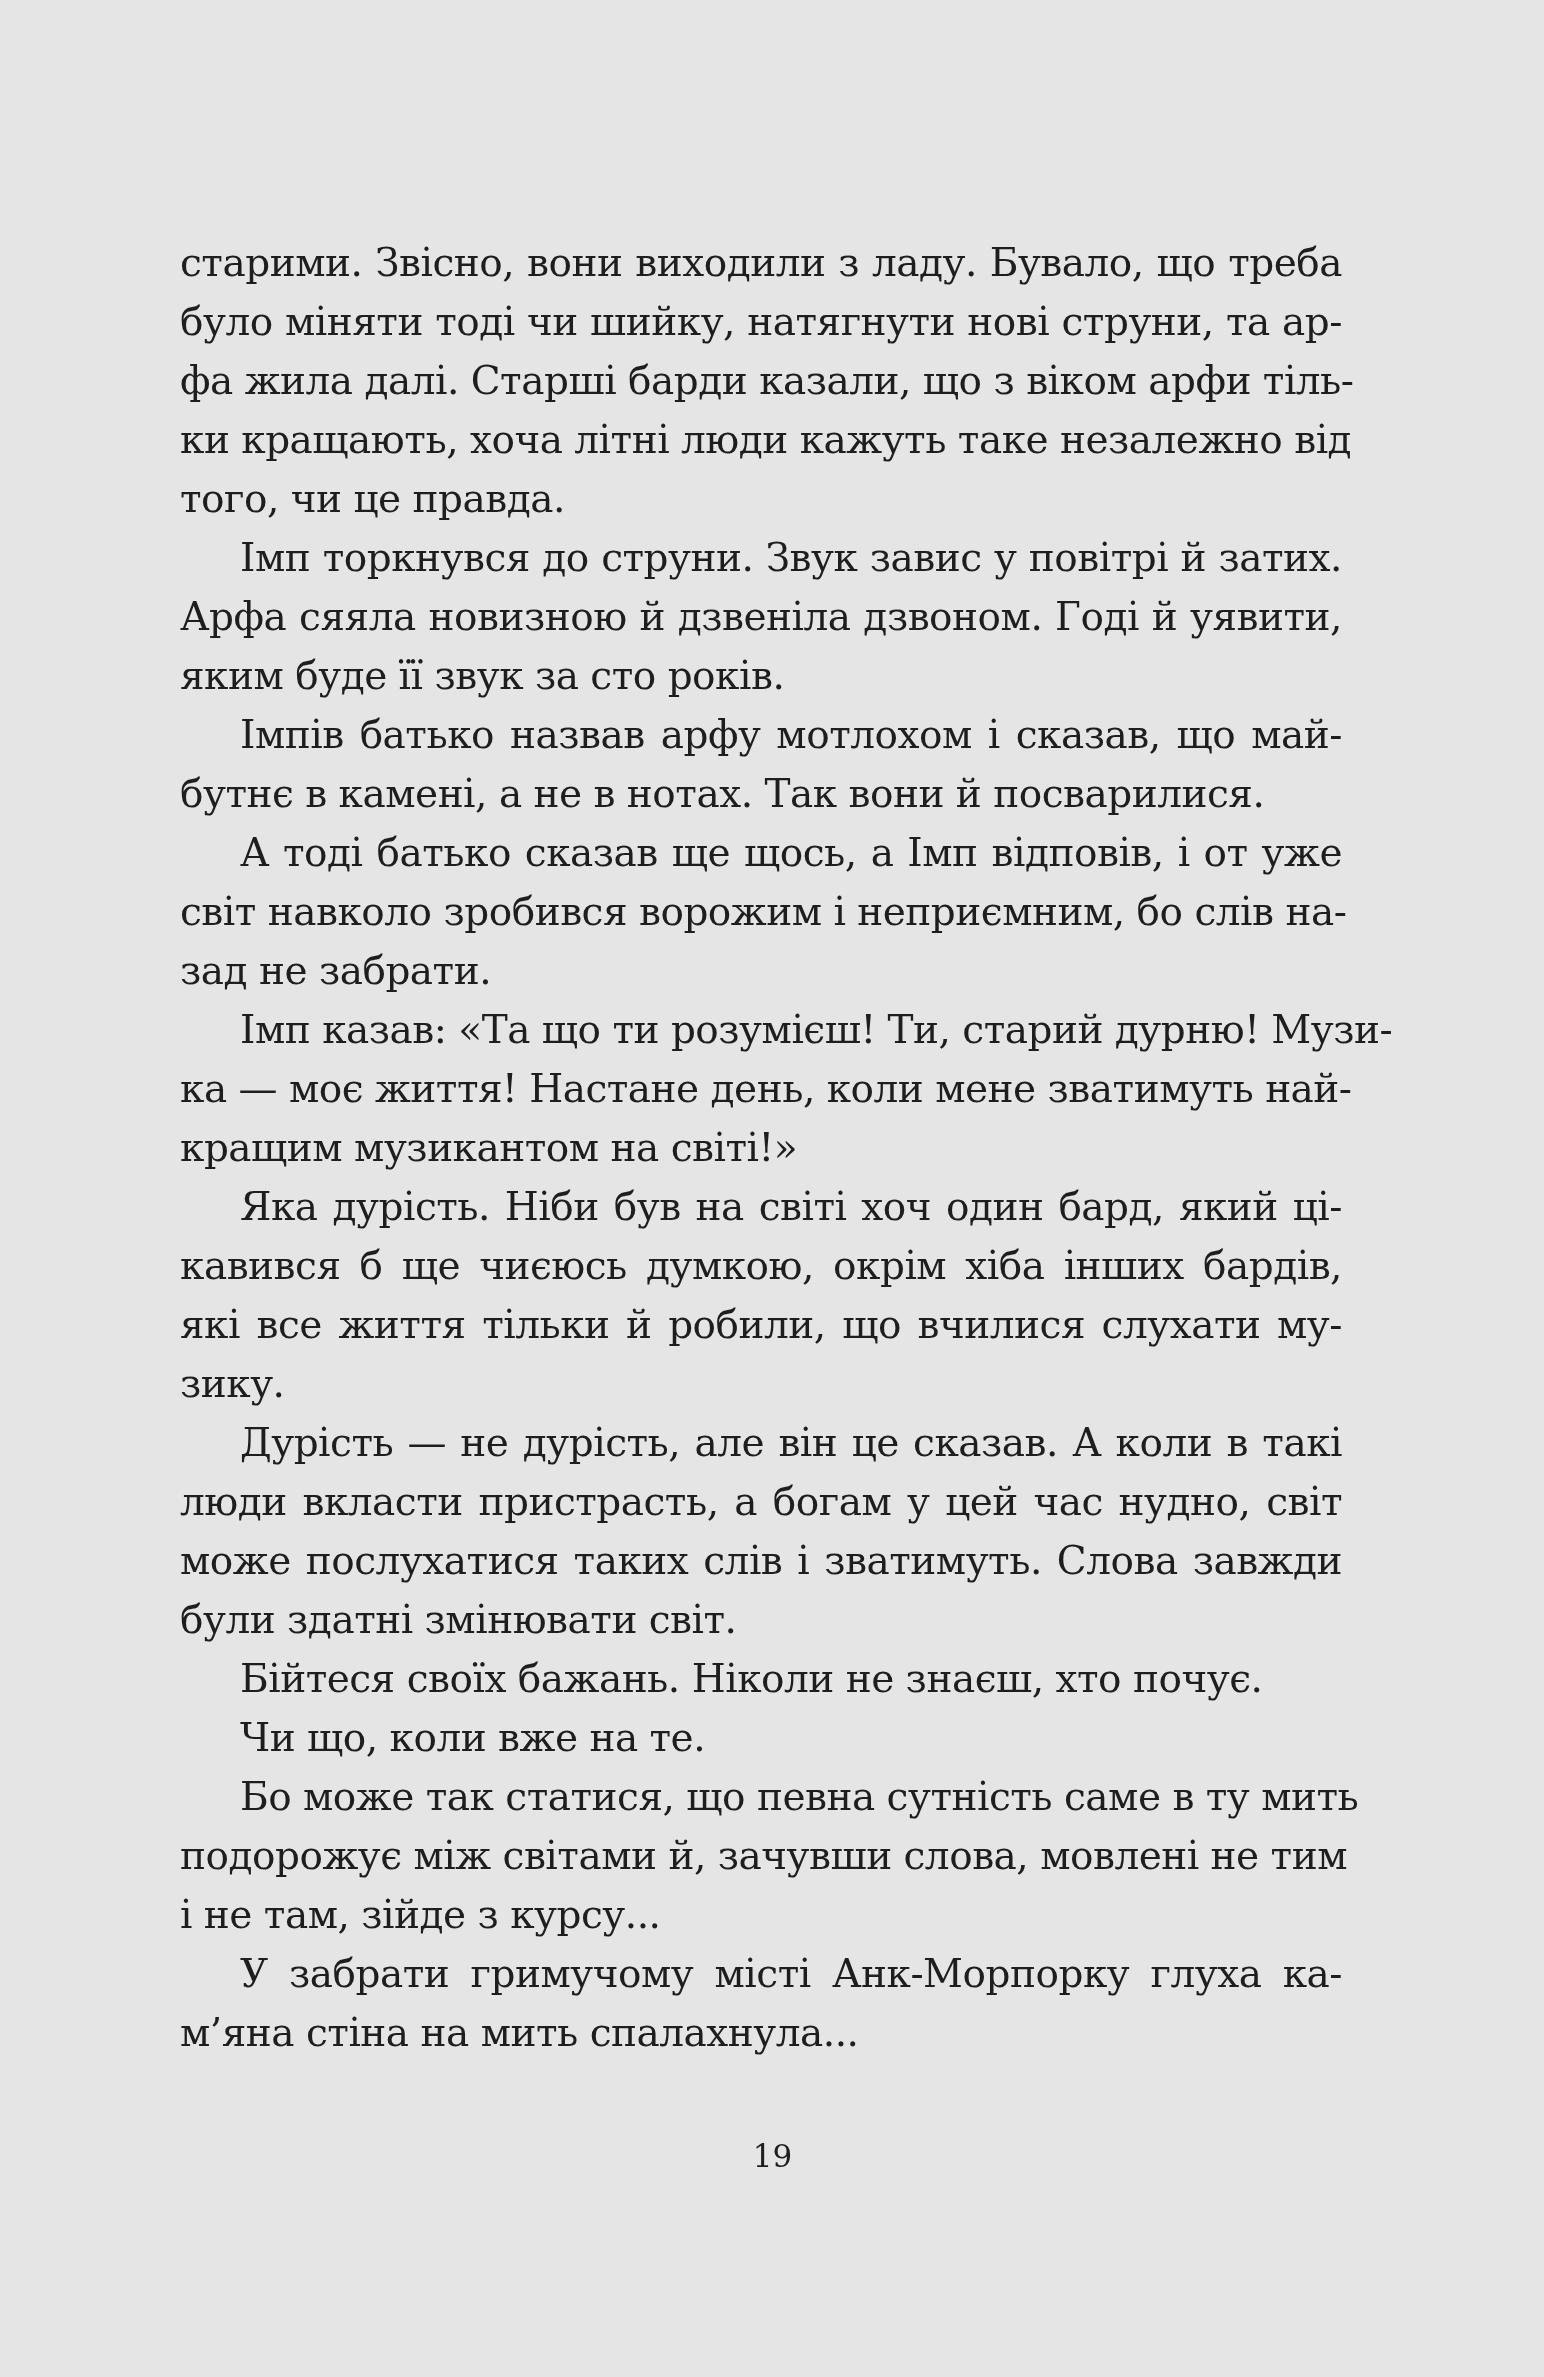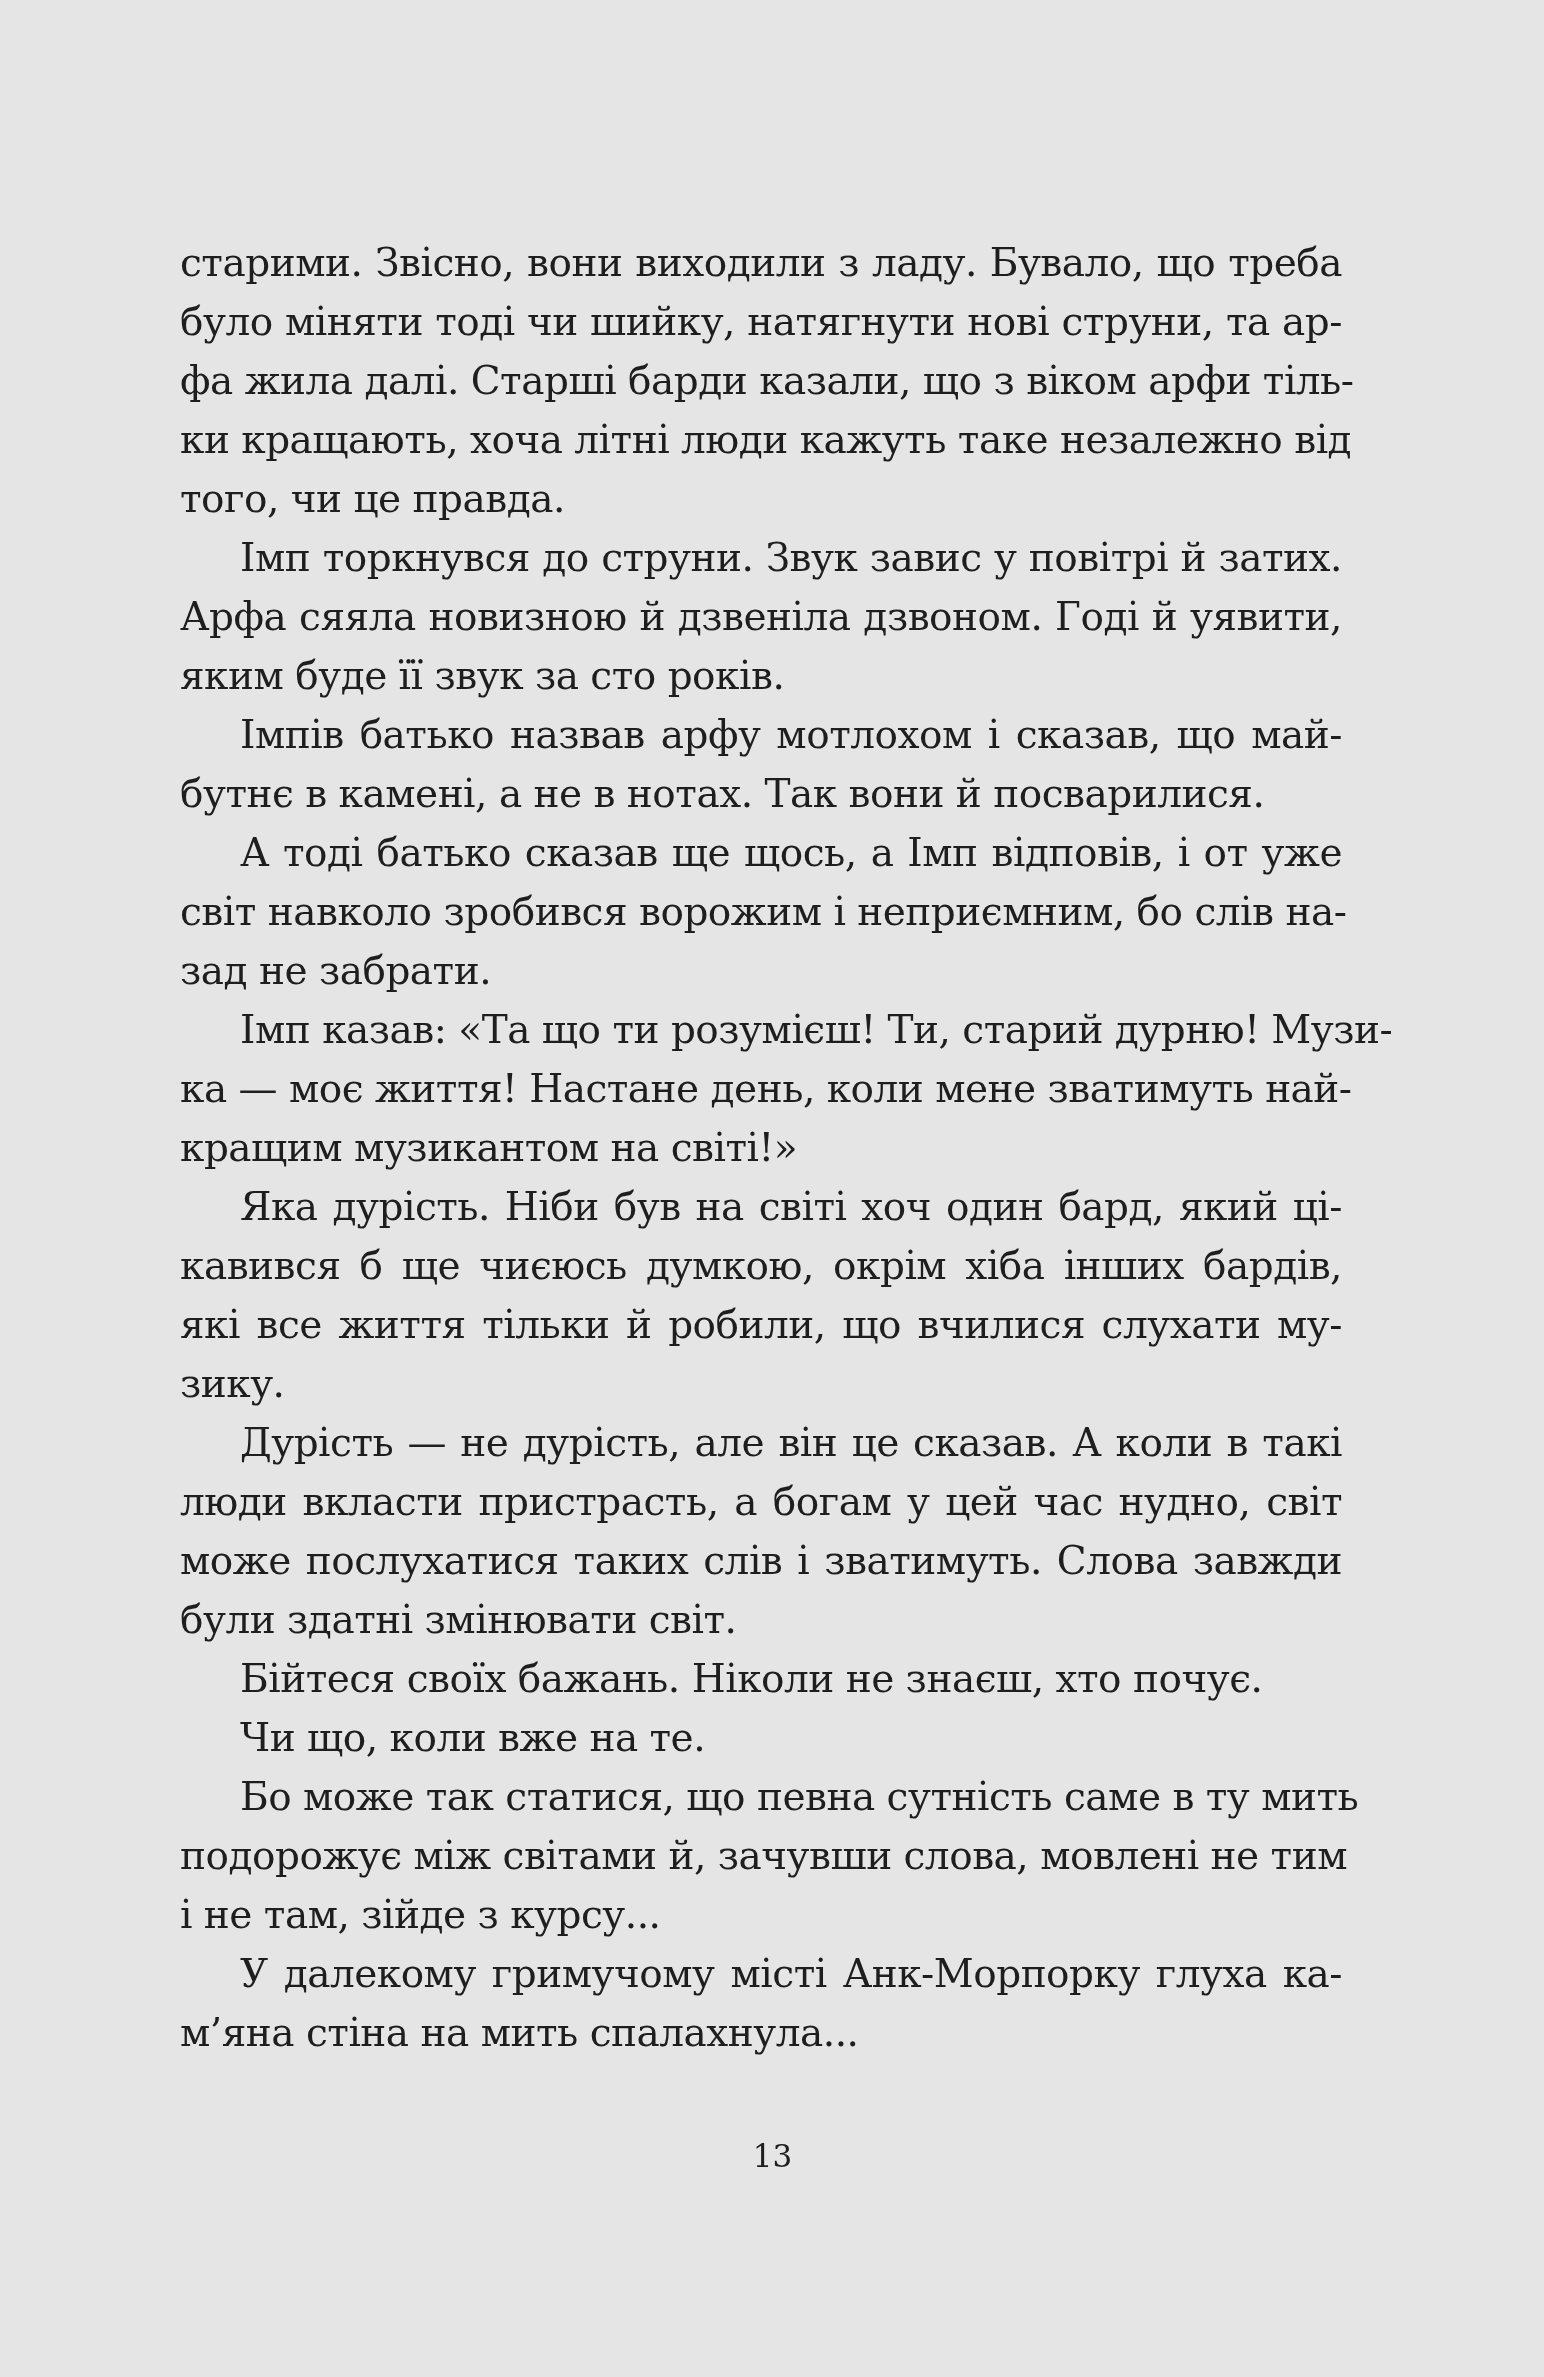--- a/index.html
+++ b/index.html
@@ -83,19 +83,19 @@
     <span class="line last">зику.</span>
     <span class="line indent">Дурість — не дурість, але він це сказав. А коли в такі</span>
     <span class="line">люди вкласти пристрасть, а богам у цей час нудно, світ</span>
     <span class="line">може послухатися таких слів і зватимуть. Слова завжди</span>
     <span class="line last">були здатні змінювати світ.</span>
     <span class="line indent last">Бійтеся своїх бажань. Ніколи не знаєш, хто почує.</span>
     <span class="line indent last">Чи що, коли вже на те.</span>
     <span class="line indent">Бо може так статися, що певна сутність саме в ту мить</span>
     <span class="line">подорожує між світами й, зачувши слова, мовлені не тим</span>
     <span class="line last">і не там, зійде з курсу...</span>
-    <span class="line indent">У далекому гримучому місті Анк-Морпорку глуха ка-</span>
+    <span class="line indent">У забрати гримучому місті Анк-Морпорку глуха ка-</span>
     <span class="line last">м’яна стіна на мить спалахнула...</span>
   </div>
 
-  <div class="page-number">13</div>
+  <div class="page-number">19</div>
 </div>
 
 
 </body></html>

